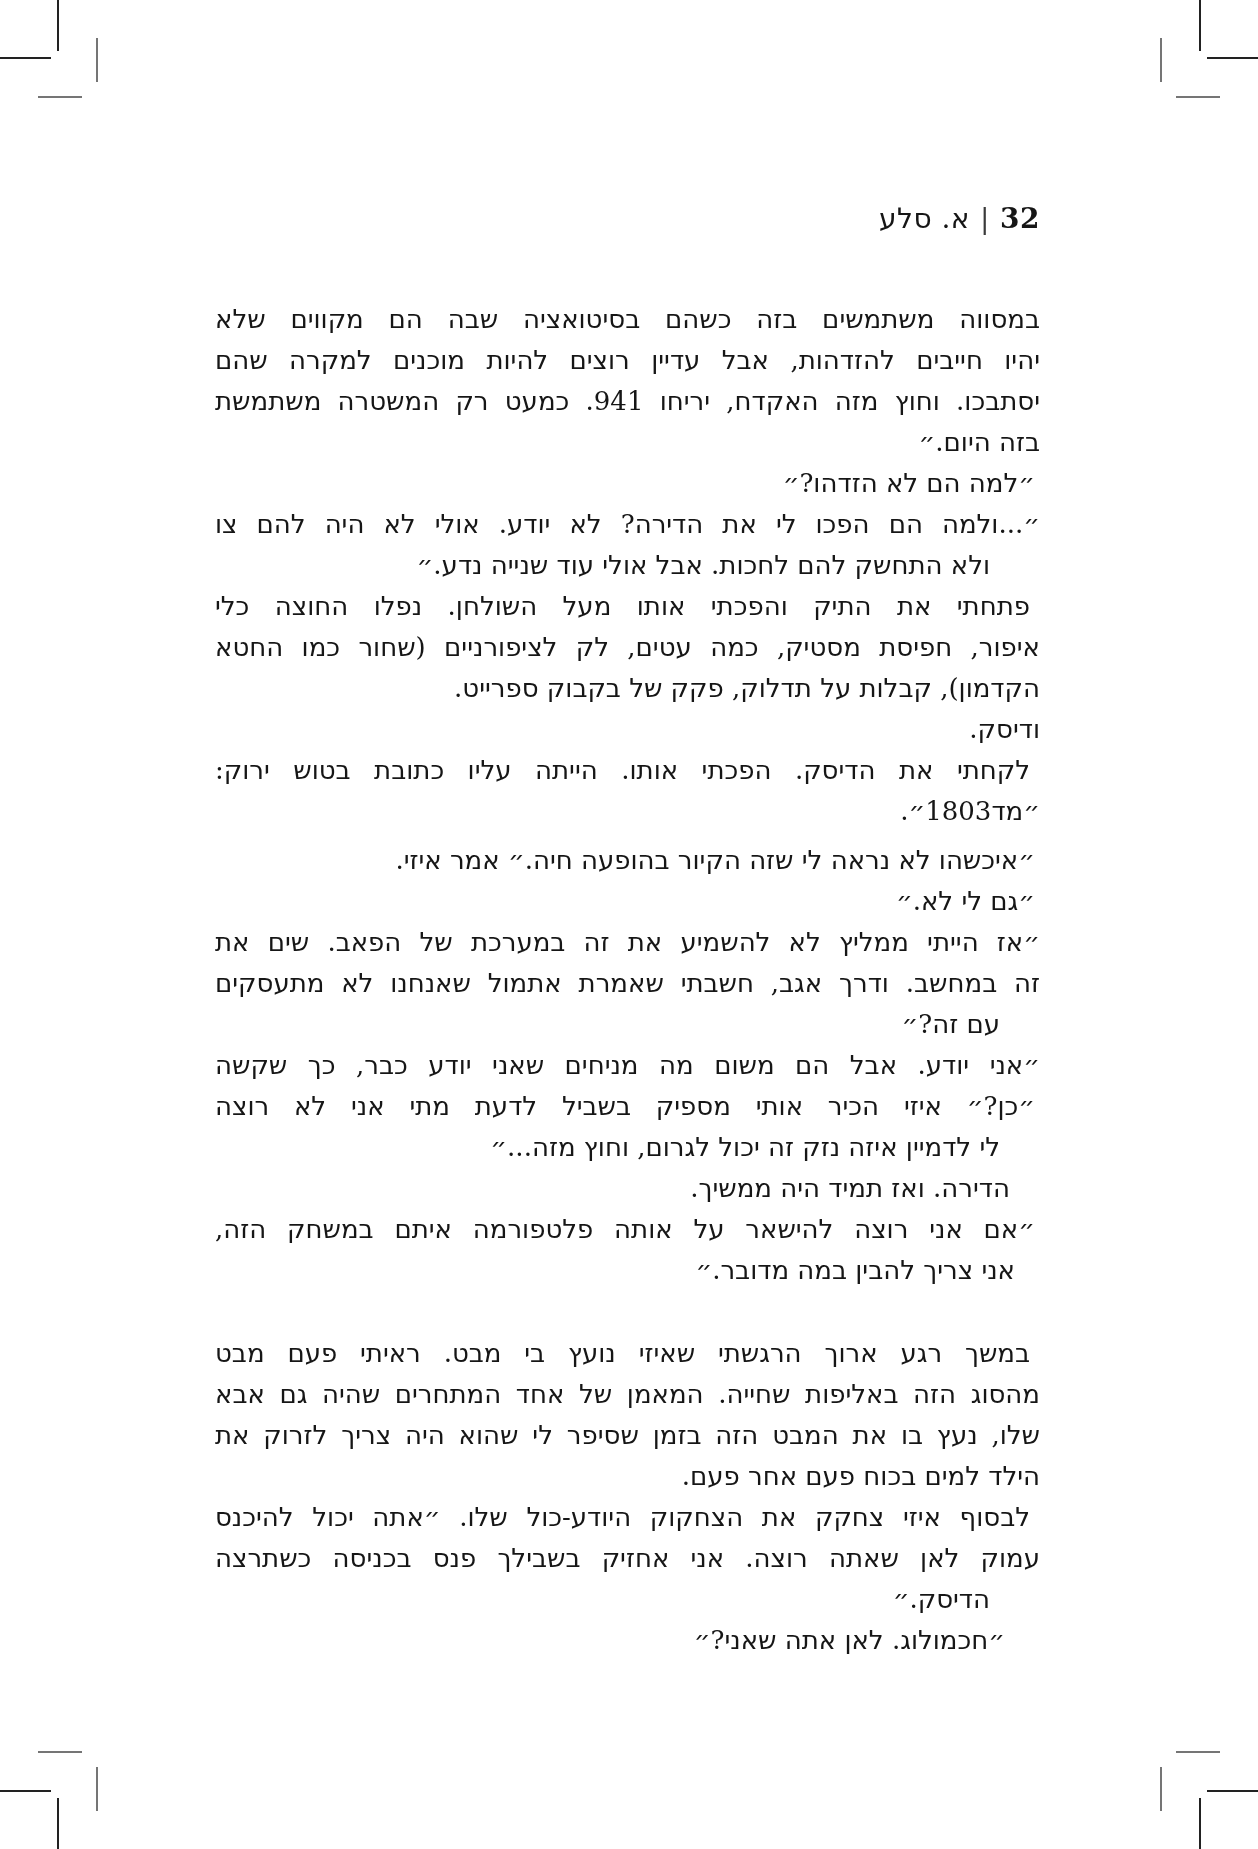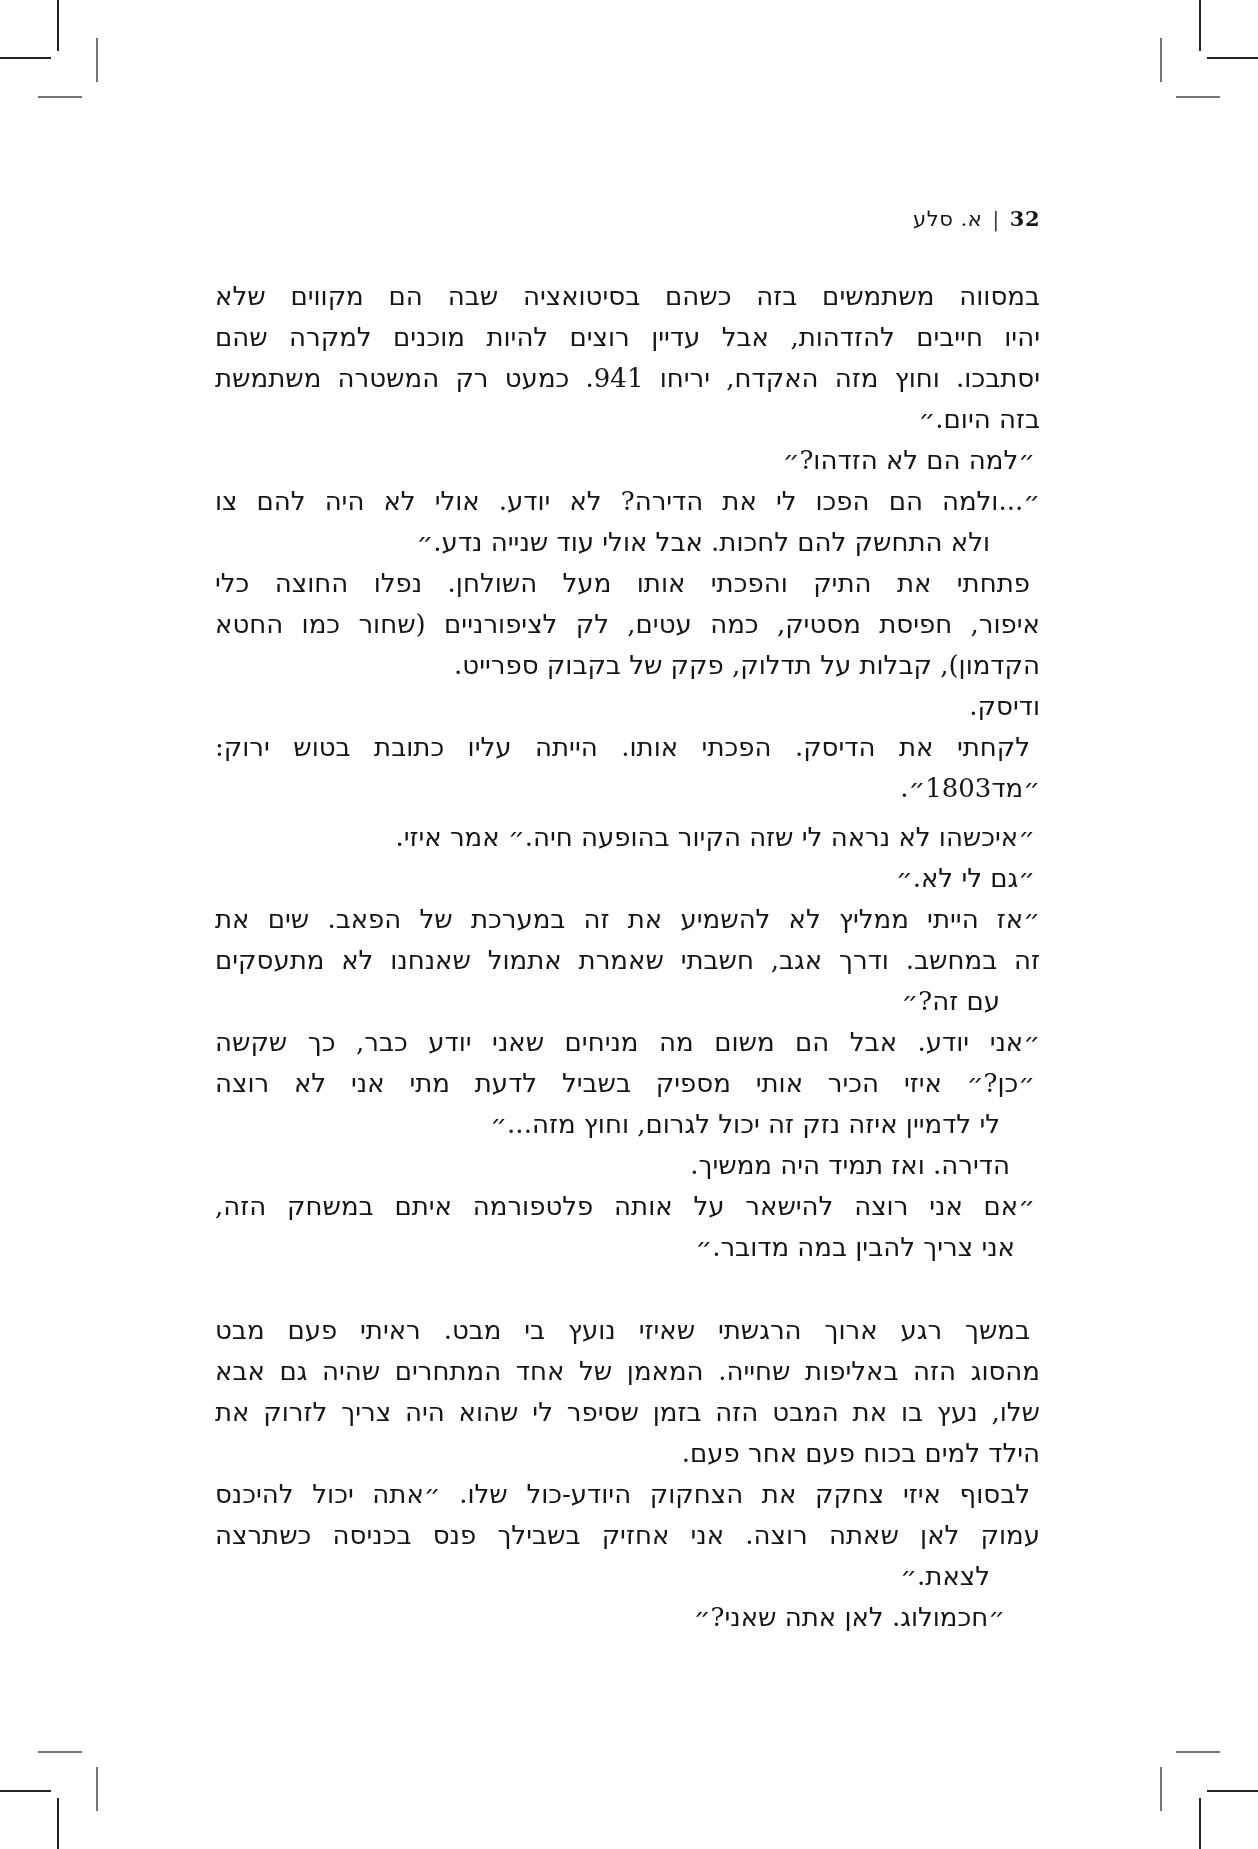--- a/index.html
+++ b/index.html
@@ -12,31 +12,31 @@
     color:#161616;
   }
   
   .mark{position:absolute;background:#222222;}
   .mark.gray{background:#757575;}
   
   .header{
     position:absolute;
     top:206px;right:218px;
     direction:rtl;
-    font-size:21px;
+    font-size:28px;
     line-height:26px;
     letter-spacing:0.5px;
     white-space:nowrap;
   }
   .header .num{font-weight:bold;}
   .header .sep{padding:0 10px;color:#3a3a3a;font-weight:normal;}
   
   .textblock{
     position:absolute;
-    top:276px;left:215px;right:218px;
+    top:299px;left:215px;right:218px;
     direction:rtl;
   }
   .line{
     height:41px;
     line-height:41px;
     font-size:26px;
     white-space:nowrap;
   }
   .line.justify{
     white-space:normal;
@@ -99,17 +99,17 @@
       <div class="line right" style="padding-right: 40px;">לי לדמיין איזה נזק זה יכול לגרום, וחוץ מזה...״</div>
       <div class="line right" style="padding-right: 30px;">הדירה. ואז תמיד היה ממשיך.</div>
       <div class="line justify" style="padding-right: 5px;">״אם אני רוצה להישאר על אותה פלטפורמה איתם במשחק הזה,</div>
       <div class="line right" style="padding-right: 25px;">אני צריך להבין במה מדובר.״</div>
       <div class="line justify" style="padding-right: 10px; margin-top: 42px;">במשך רגע ארוך הרגשתי שאיזי נועץ בי מבט. ראיתי פעם מבט</div>
       <div class="line justify">מהסוג הזה באליפות שחייה. המאמן של אחד המתחרים שהיה גם אבא</div>
       <div class="line justify">שלו, נעץ בו את המבט הזה בזמן שסיפר לי שהוא היה צריך לזרוק את</div>
       <div class="line right">הילד למים בכוח פעם אחר פעם.</div>
       <div class="line justify" style="padding-right: 10px;">לבסוף איזי צחקק את הצחקוק היודע-כול שלו. ״אתה יכול להיכנס</div>
       <div class="line justify">עמוק לאן שאתה רוצה. אני אחזיק בשבילך פנס בכניסה כשתרצה</div>
-      <div class="line right" style="padding-right: 50px;">לצאת.״</div>
+      <div class="line right" style="padding-right: 50px;">הדיסק.״</div>
       <div class="line right" style="padding-right: 35px;">״חכמולוג. לאן אתה שאני?״</div>
     </div>
 
 </div>
 
 </body></html>

